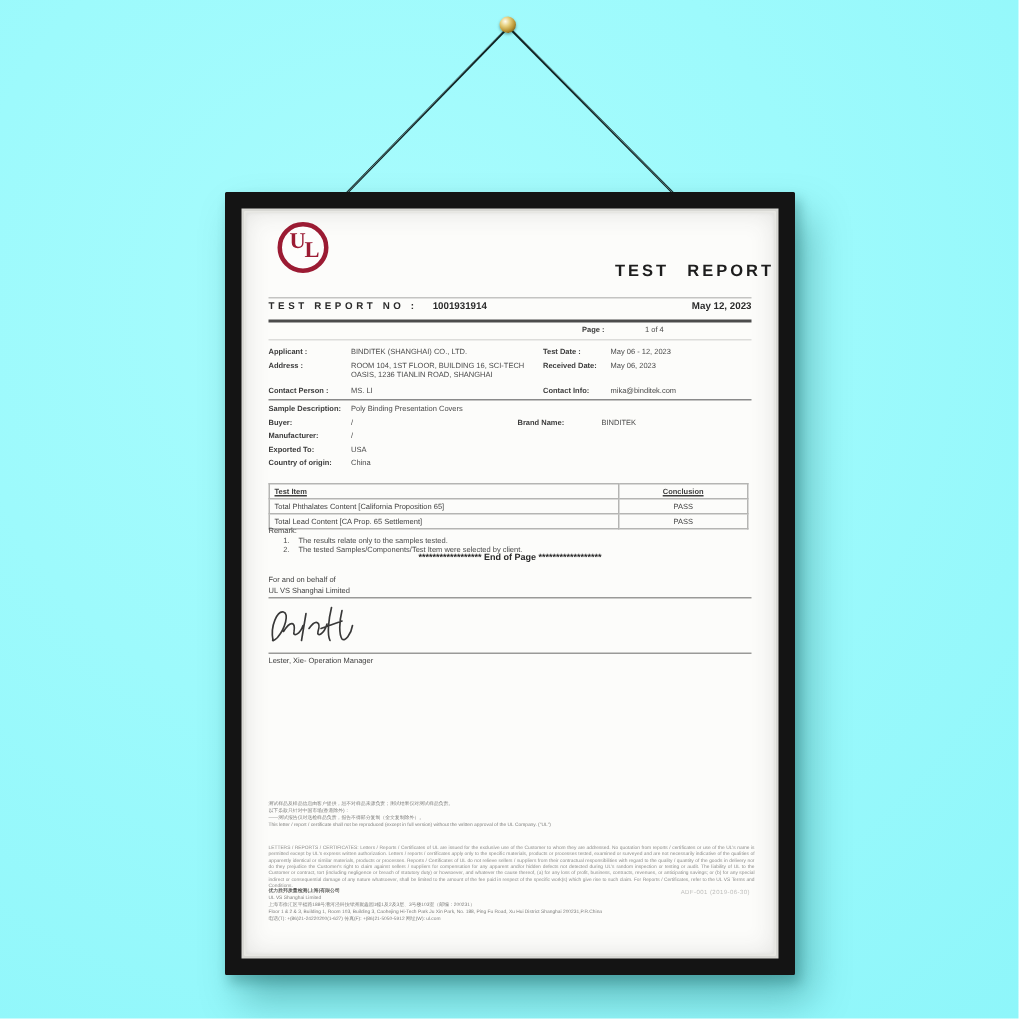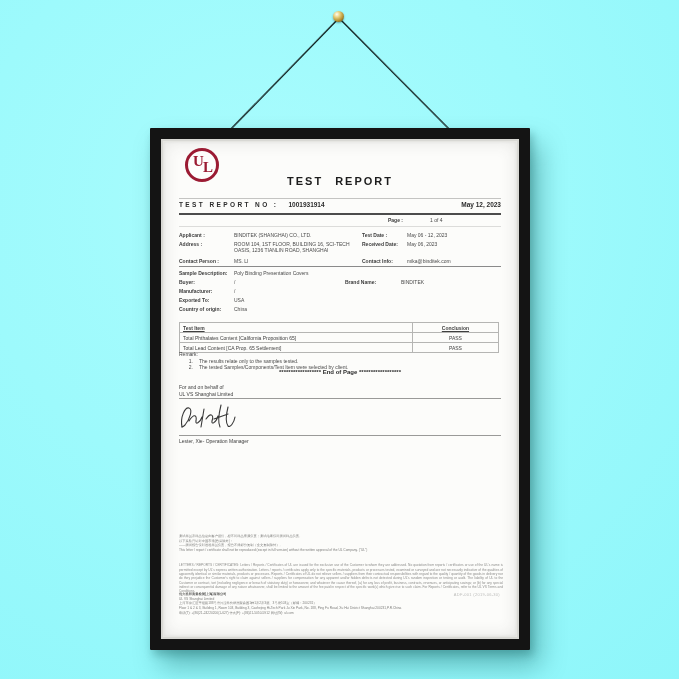--- a/index.html
+++ b/index.html
@@ -27,21 +27,21 @@
   .hr  { position:absolute; height:1px; background:#c4c4c2; left:15px; right:15px; }
   .hr-dark { position:absolute; height:2px; background:#4c4c4c; left:15px; right:15px; }
   .hr-med { position:absolute; height:1px; background:#8a8a8a; left:15px; right:15px; }
 
   
   .ul-logo { position:absolute; left:21px; top:6px; width:34px; height:34px; border:3px solid #9b1b33;
              border-radius:50%; color:#9b1b33; background:#fdfdfc; }
   .ul-logo .u { position:absolute; left:5px; top:2px; font-size:15px; font-weight:bold; font-family:"Liberation Serif", serif; }
   .ul-logo .l { position:absolute; left:15px; top:8px; font-size:15px; font-weight:bold; font-family:"Liberation Serif", serif; }
 
-  .title { position:absolute; top:33px; left:0; right:0; text-align:center; font-size:11px; font-weight:bold;
+  .title { position:absolute; top:33px; left:0; right:0; text-align:right; font-size:11px; font-weight:bold;
            letter-spacing:2px; word-spacing:7px; color:#1d1d1d; }
 
   .repno-row { position:absolute; top:59px; left:15px; right:15px; display:flex; align-items:baseline; }
   .repno-label { font-size:6.5px; font-weight:bold; letter-spacing:2.4px; color:#2c2c2c; }
   .repno-value { font-size:6.5px; font-weight:bold; color:#2c2c2c; margin-left:10px; }
   .repno-date { font-size:6.5px; font-weight:bold; color:#2c2c2c; margin-left:auto; }
 
   .results-table { position:absolute; top:180px; left:15px; right:17px; border:1px solid #9a9a9a;
                    border-collapse:collapse; width:calc(100% - 32px); font-size:5px; color:#3f3f3f; }
   .results-table td { border:1px solid #b5b5b3; padding:1.5px 3px; height:7px; }

